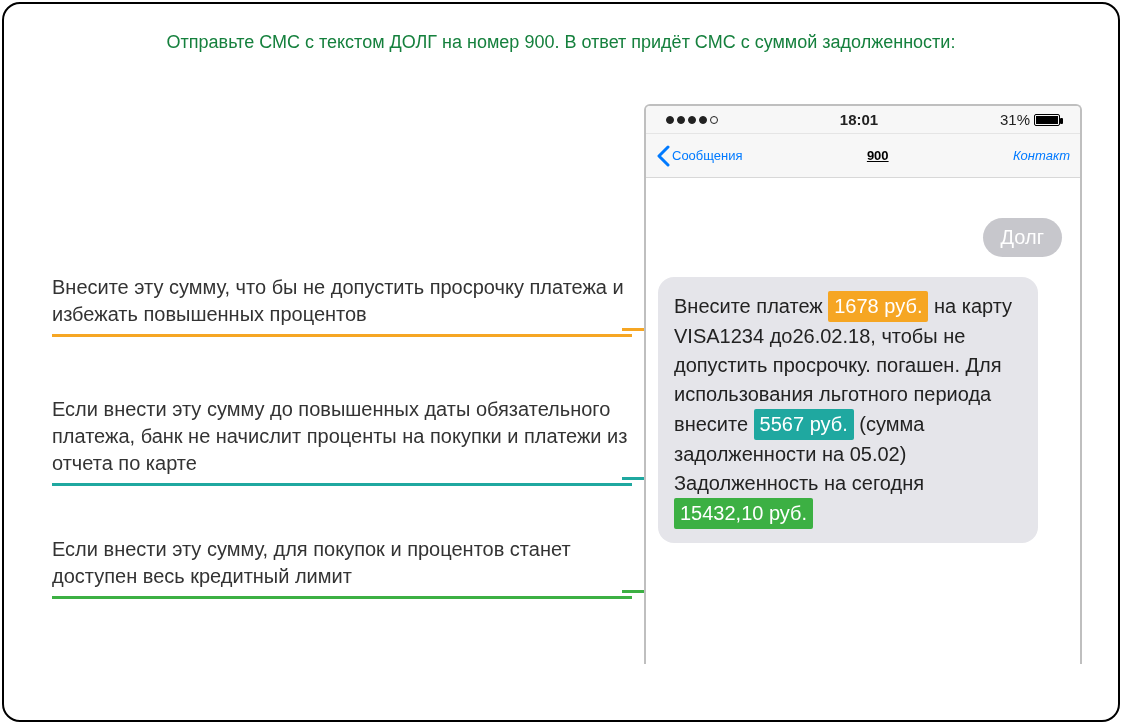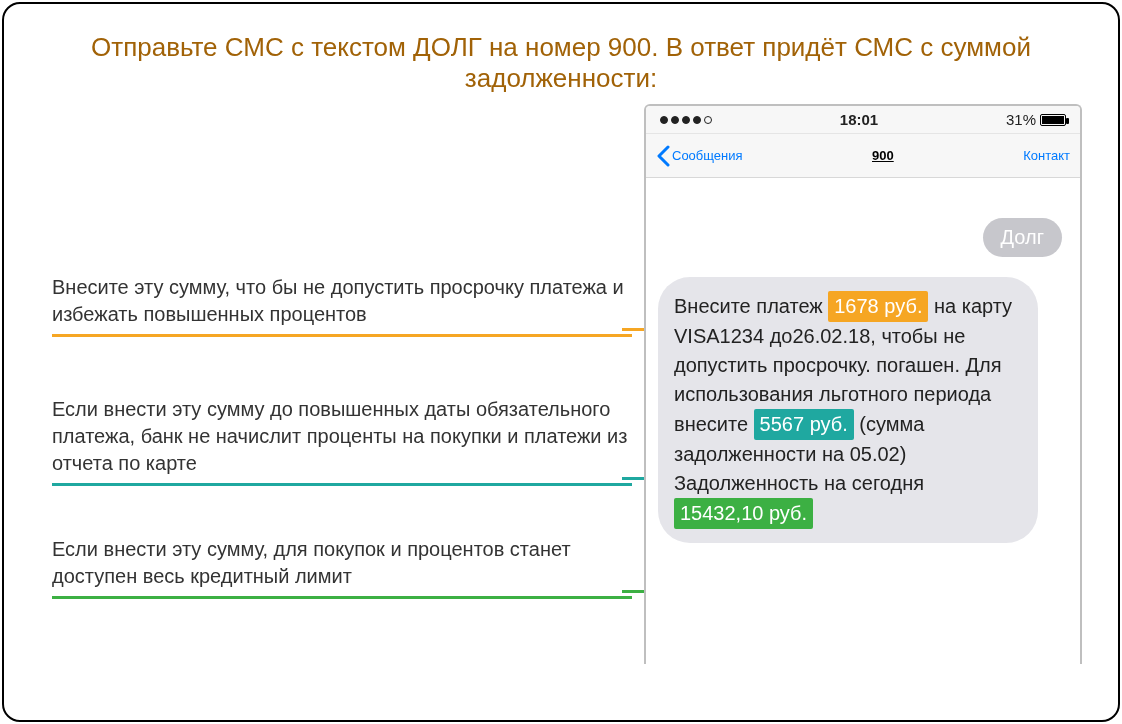--- a/index.html
+++ b/index.html
@@ -17,22 +17,22 @@
     border: 2px solid #000;
     border-radius: 18px;
     background: #fff;
     overflow: hidden;
   }
   .heading {
     position: absolute;
     top: 28px;
     left: 0; right: 0;
     text-align: center;
-    font-size: 26px;
-    color: #a16207;
+    font-size: 18px;
+    color: #15803d;
   }
 
   
   .annot {
     position: absolute;
     left: 48px;
     width: 580px;
     font-size: 20px;
     color: #333;
     line-height: 1.35;
@@ -72,21 +72,21 @@
   }
 
   .statusbar {
     height: 28px;
     background: #f7f7f7;
     border-bottom: 1px solid #e5e5e5;
     display: flex;
     align-items: center;
     font-size: 15px;
     color: #222;
-    padding: 0 14px;
+    padding: 0 20px;
   }
   .signal-dots { display:flex; gap:3px; }
   .signal-dots span { width:8px; height:8px; border-radius:50%; border:1.5px solid #222; }
   .signal-dots span.filled { background:#222; }
   .sb-time { flex:1; text-align:center; font-weight:600; }
   .sb-right { display:flex; align-items:center; gap:4px; }
   .battery {
     width: 26px; height: 12px; border:1.5px solid #000; border-radius:2px;
     position:relative; display:inline-block;
   }
@@ -99,41 +99,41 @@
     border-bottom: 1px solid #d8d8d8;
     display:flex;
     align-items:center;
     padding: 0 10px;
     font-size: 13px;
   }
   .nav-back { color:#007aff; display:flex; align-items:center; cursor:pointer; }
   .chev { display:inline-block; margin-right:2px; }
   .chev svg { display:block; }
   .nav-title { flex:1; text-align:center; font-weight:700; color:#000;text-decoration:underline; }
-  .nav-contact { color:#007aff; cursor:pointer; }
+  .nav-contact { color:#007aff; cursor:pointer;font-style:italic; }
 
   .msg-area { padding: 14px 12px; }
   .bubble-out {
     float: right;
     background: #c7c7cc;
     color: #fff;
     font-size: 20px;
     padding: 8px 18px;
     border-radius: 20px;
     margin: 26px 6px 20px 0;
     clear: both;
   }
   .bubble-in {
     clear: both;
     background: #e5e5ea;
     color: #222;
     font-size: 20px;
     line-height: 1.45;
     padding: 14px 16px;
-    border-radius: 32px;
+    border-radius: 16px;
     max-width: 380px;
   }
   .hl { padding: 1px 6px; border-radius: 2px; color:#fff; display:inline-block; }
   .hl-orange { background:#f6a623; }
   .hl-teal   { background:#1fa8a0; }
   .hl-green  { background:#3cb043; }
 </style>
 </head>
 <body>
 

